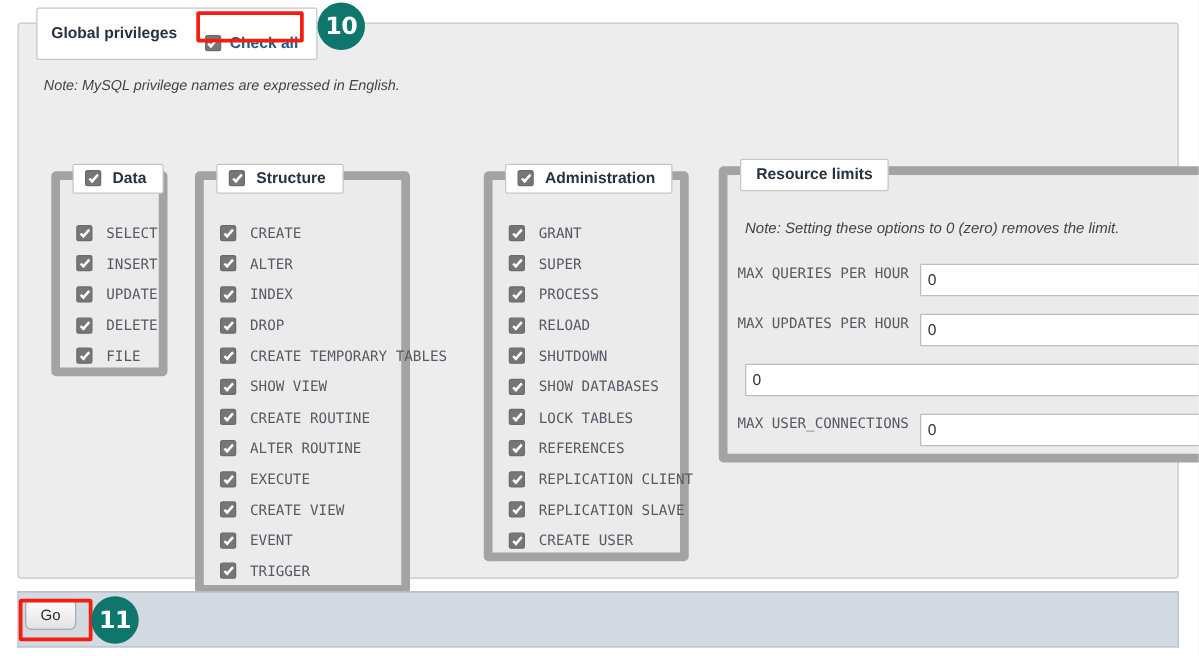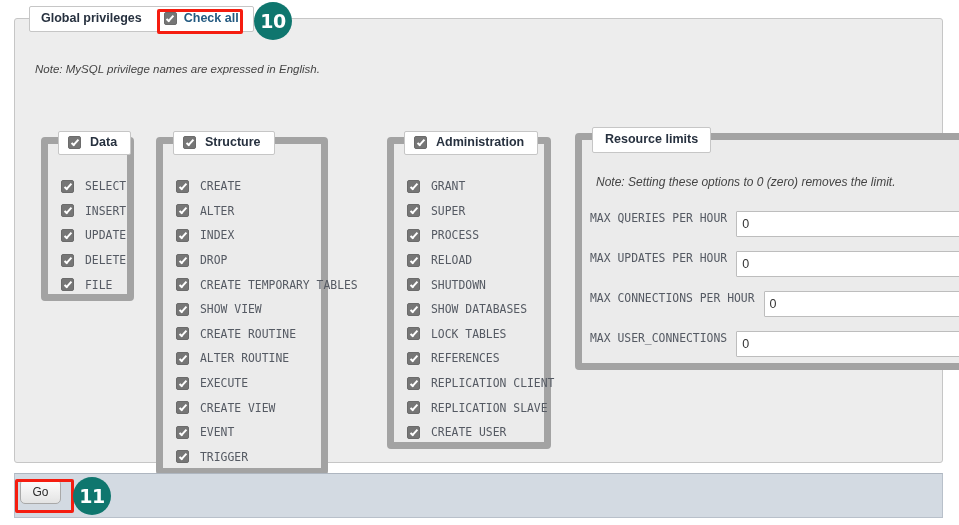--- a/index.html
+++ b/index.html
@@ -47,20 +47,21 @@
     left: 14px;
     top: -13px;
     padding: 5px 14px 6px 11px;
   }
   .legend-main .legend-title { margin-right: 22px; }
 
   .checkall-wrap {
     display: flex;
     align-items: center;
     gap: 7px;
+    margin-top: 16px;
   }
   .checkall-label {
     color: #235a81;
     font-weight: bold;
     font-size: 12.5px;
   }
 
   
   .hl-ring {
     position: absolute;
@@ -403,21 +404,20 @@
     <div class="res-rows">
       <div class="res-row">
         <span class="res-label">MAX QUERIES PER HOUR</span>
         <input class="res-input" type="text" value="0" style="">
       </div>
       <div class="res-row">
         <span class="res-label">MAX UPDATES PER HOUR</span>
         <input class="res-input" type="text" value="0" style="">
       </div>
       <div class="res-row">
-        <span class="res-label">MAX CONNECTIONS PER HOUR</span>
         <input class="res-input" type="text" value="0" style="">
       </div>
       <div class="res-row">
         <span class="res-label">MAX USER_CONNECTIONS</span>
         <input class="res-input" type="text" value="0" style="">
       </div>
     </div>
   </div>
 
 </div>

